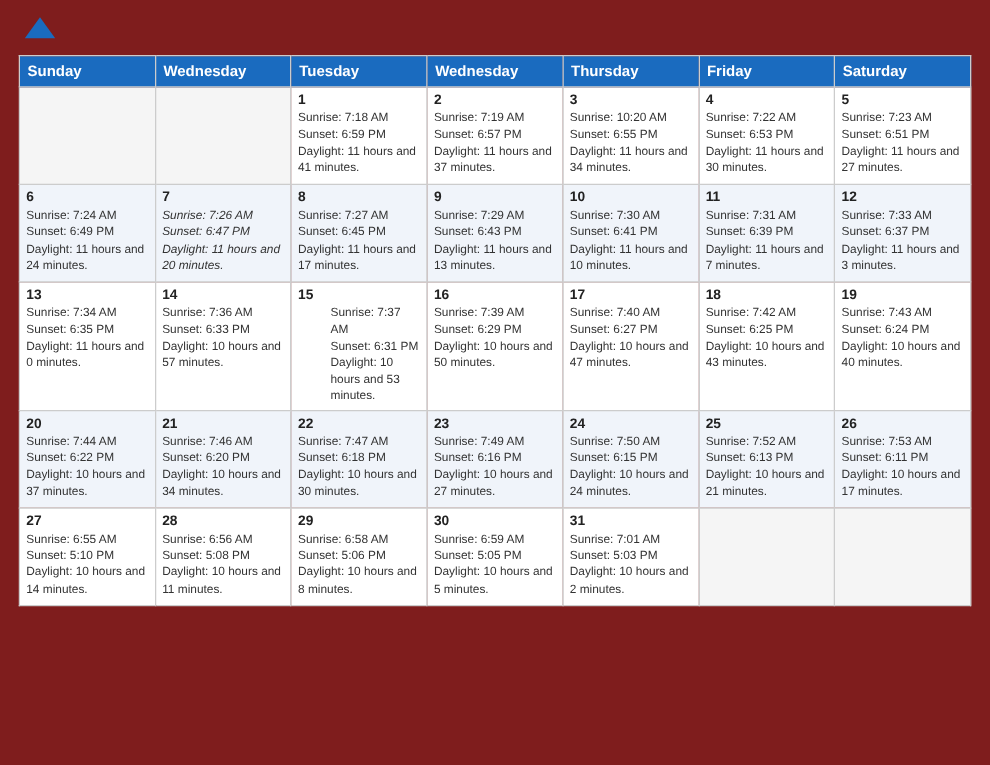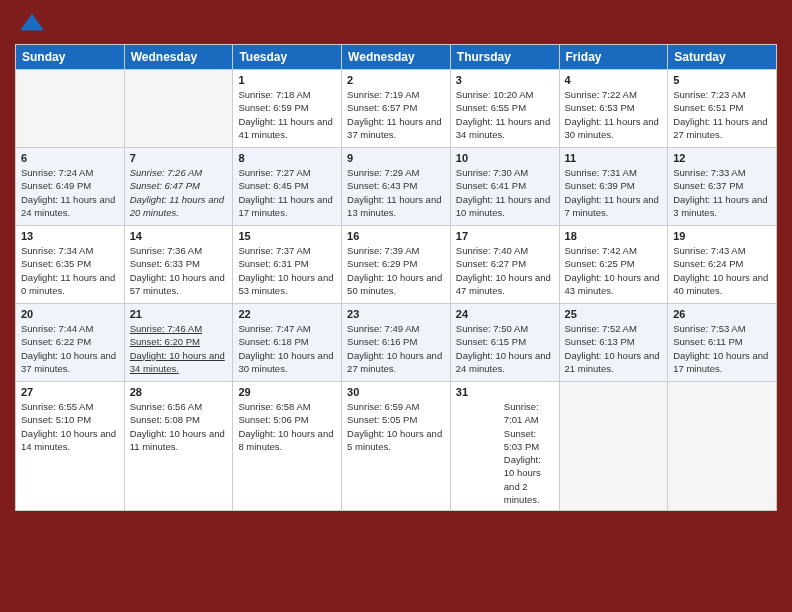--- a/index.html
+++ b/index.html
@@ -209,21 +209,21 @@
 Daylight: 11 hours and 0 minutes.</div>
           </td>
           <td>
             <div class="day-num">14</div>
             <div class="day-info" style="white-space: pre-line;">Sunrise: 7:36 AM
 Sunset: 6:33 PM
 Daylight: 10 hours and 57 minutes.</div>
           </td>
           <td>
             <div class="day-num">15</div>
-            <div class="day-info" style="white-space: pre-line;">Sunrise: 7:37 AM
+            <div class="day-info" style="white-space: pre-line; margin-left: 26px;">Sunrise: 7:37 AM
 Sunset: 6:31 PM
 Daylight: 10 hours and 53 minutes.</div>
           </td>
           <td>
             <div class="day-num">16</div>
             <div class="day-info" style="white-space: pre-line;">Sunrise: 7:39 AM
 Sunset: 6:29 PM
 Daylight: 10 hours and 50 minutes.</div>
           </td>
           <td>
@@ -247,21 +247,21 @@
         </tr>
         <tr class="row-alt">
           <td>
             <div class="day-num">20</div>
             <div class="day-info" style="white-space: pre-line;">Sunrise: 7:44 AM
 Sunset: 6:22 PM
 Daylight: 10 hours and 37 minutes.</div>
           </td>
           <td>
             <div class="day-num">21</div>
-            <div class="day-info" style="white-space: pre-line; text-decoration: underline;">Sunrise: 7:46 AM
+            <div class="day-info" style="white-space: pre-line;">Sunrise: 7:46 AM
 Sunset: 6:20 PM
 Daylight: 10 hours and 34 minutes.</div>
           </td>
           <td>
             <div class="day-num">22</div>
             <div class="day-info" style="white-space: pre-line;">Sunrise: 7:47 AM
 Sunset: 6:18 PM
 Daylight: 10 hours and 30 minutes.</div>
           </td>
           <td>
@@ -309,21 +309,21 @@
 Daylight: 10 hours and 8 minutes.</div>
           </td>
           <td>
             <div class="day-num">30</div>
             <div class="day-info" style="white-space: pre-line;">Sunrise: 6:59 AM
 Sunset: 5:05 PM
 Daylight: 10 hours and 5 minutes.</div>
           </td>
           <td>
             <div class="day-num">31</div>
-            <div class="day-info" style="white-space: pre-line; margin-left: 48px;">Sunrise: 7:01 AM
+            <div class="day-info" style="white-space: pre-line;">Sunrise: 7:01 AM
 Sunset: 5:03 PM
 Daylight: 10 hours and 2 minutes.</div>
           </td>
           <td class="empty"></td>
           <td class="empty"></td>
         </tr>
       </tbody>
   </table>
 </div>
 

